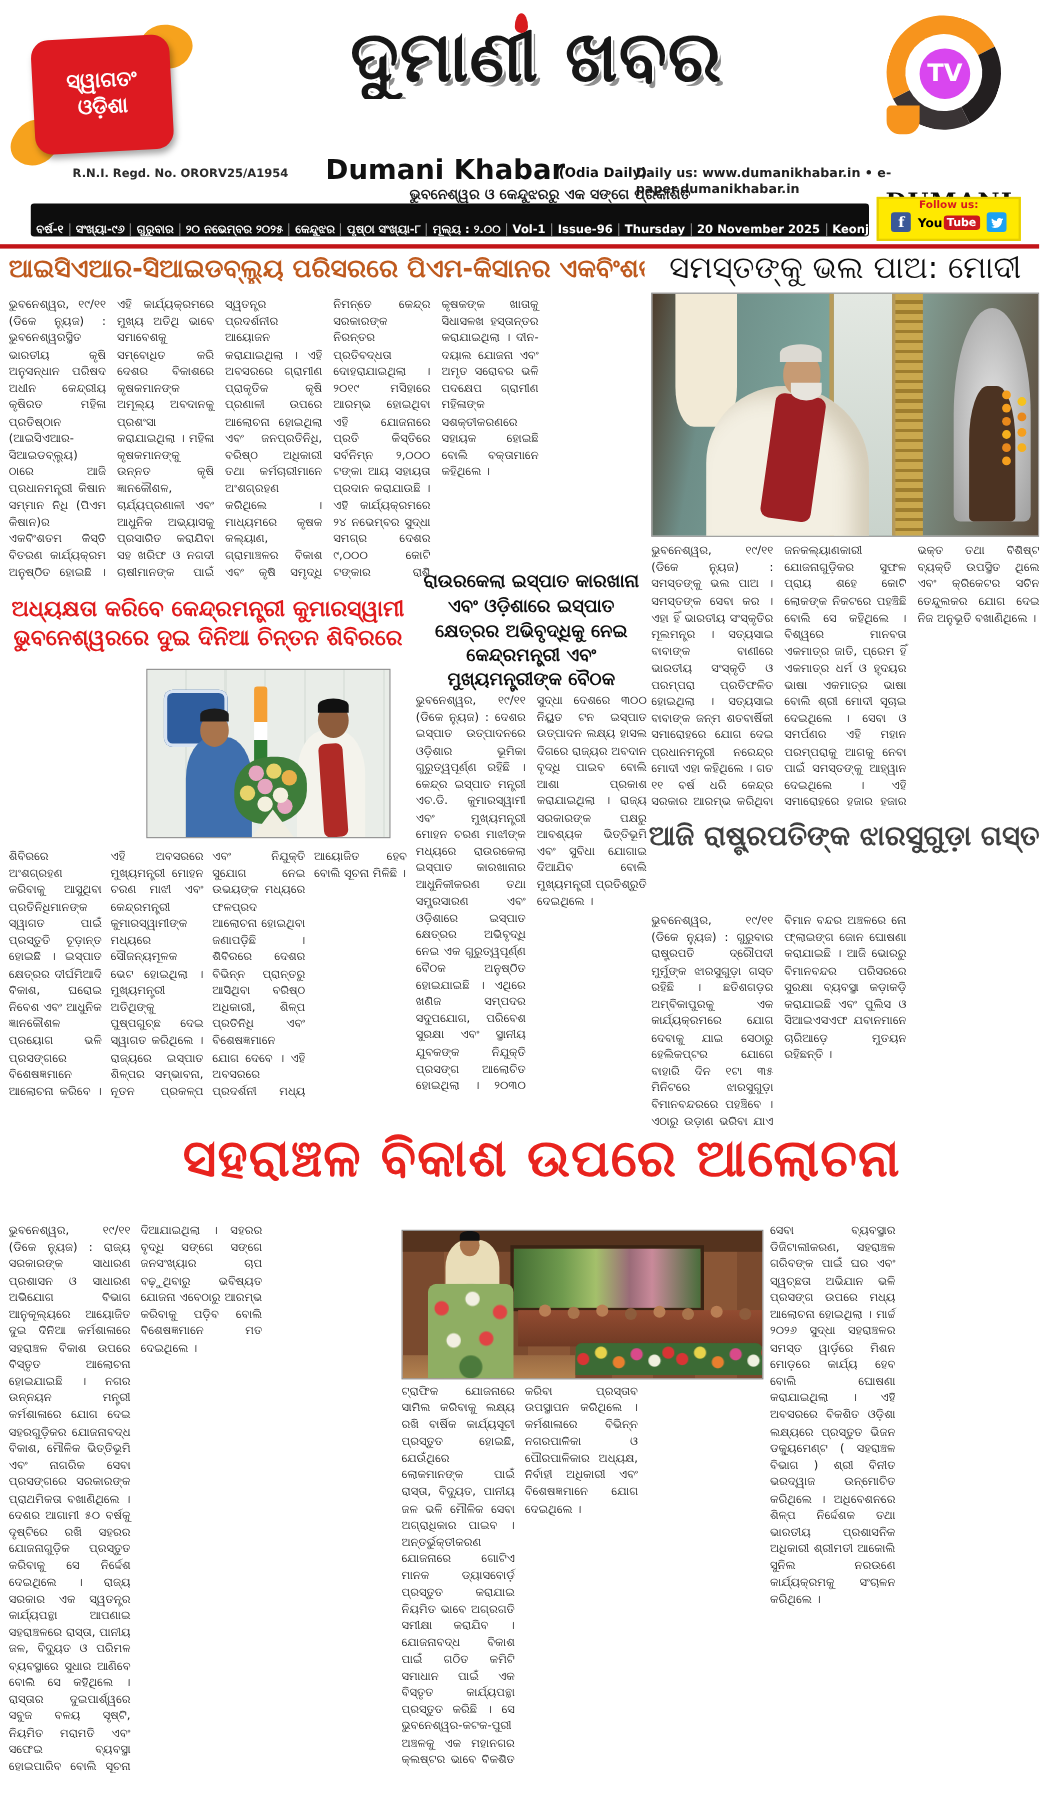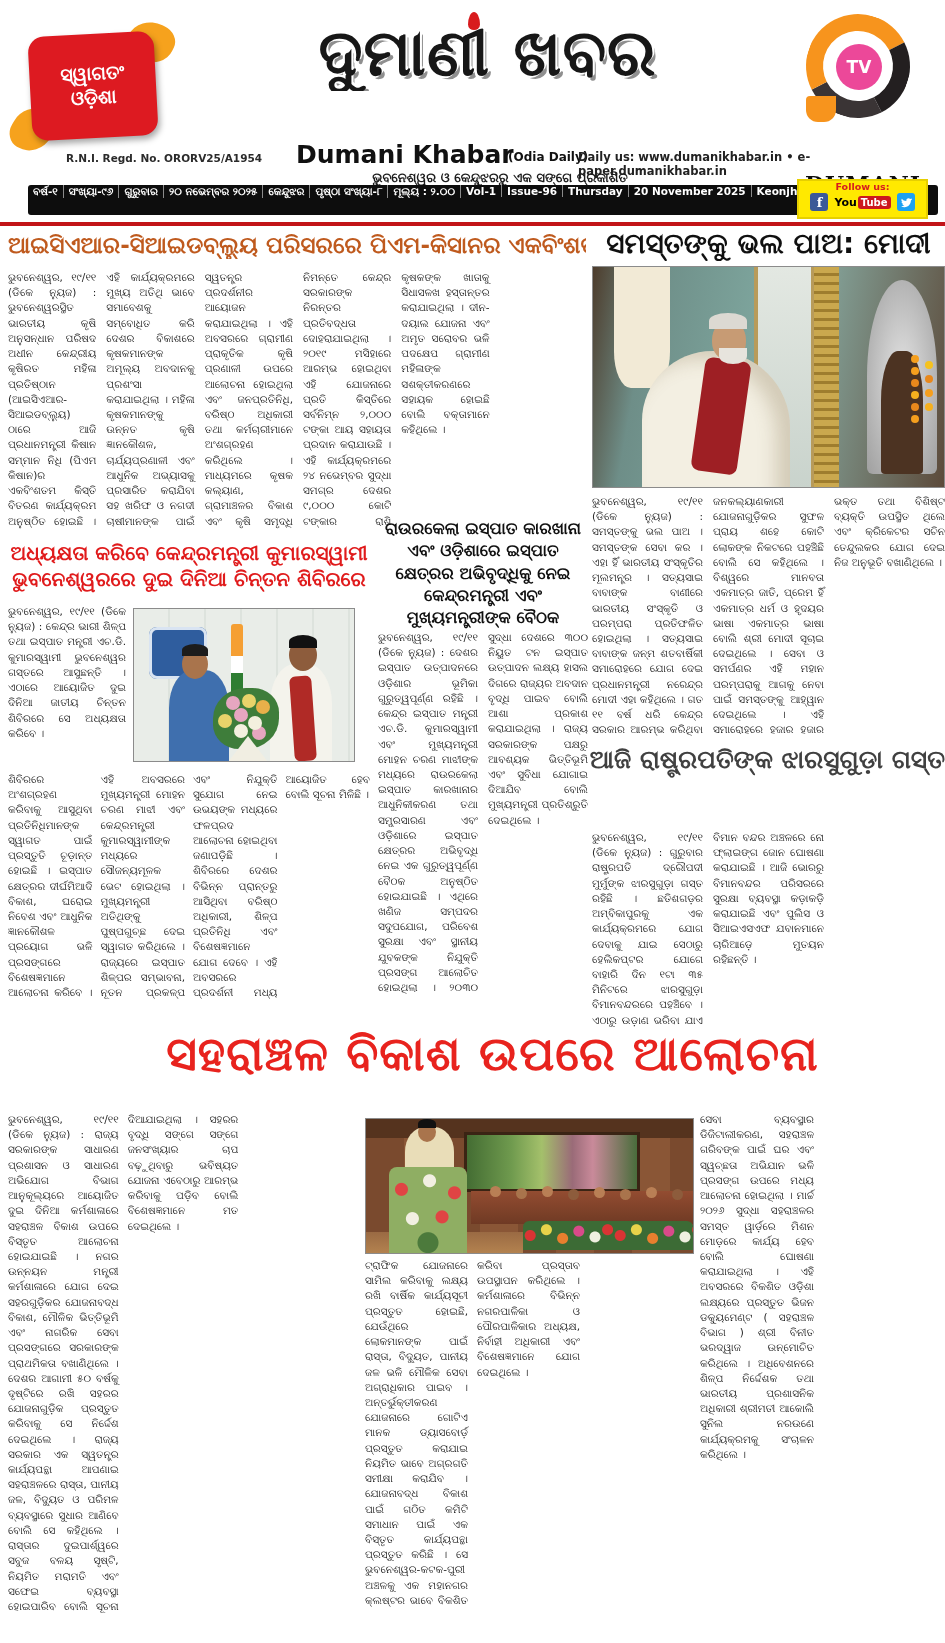--- a/index.html
+++ b/index.html
@@ -22,46 +22,46 @@
         border-radius:50% 50% 50% 50%/70% 70% 30% 30%;z-index:4;}
   .nameplate{left:296px;top:140px;font-size:25px;font-weight:bold;color:#111;}
   .dailytag{left:508px;top:150px;font-size:12px;font-weight:bold;color:#111;text-align:right;}
   .visit{left:578px;top:150px;font-size:11.5px;font-weight:bold;color:#222;}
   .publine{left:300px;top:170px;width:400px;text-align:center;font-size:13px;font-weight:bold;color:#1b1b1b;}
   
   .tvring{left:806px;top:14px;width:104px;height:104px;border-radius:50%;
           border:17px solid #f7941d;border-right-color:#231f20;border-bottom-color:#3a3435;
           transform:rotate(18deg);box-sizing:border-box;background:#fff;}
   .tvtab{left:806px;top:96px;width:30px;height:26px;background:#f7941d;border-radius:4px 0 12px 12px;}
-  .tvcircle{left:836px;top:44px;width:46px;height:46px;border-radius:50%;background:#ec4899;
-            display:flex;align-items:center;justify-content:center;color:#fff;font-weight:bold;font-size:17px;}
+  .tvcircle{left:836px;top:44px;width:46px;height:46px;border-radius:50%;background:#d946ef;
+            display:flex;align-items:center;justify-content:center;color:#fff;font-weight:bold;font-size:22px;}
   .dumani{left:796px;top:140px;width:134px;text-align:center;font-family:"DejaVu Serif","Liberation Serif",serif;
           font-weight:bold;font-size:22px;letter-spacing:1px;color:#0d0d0d;margin-top:31px;}
   
-  .infobar{left:28px;top:185px;width:910px;height:30px;background:#0d0d0d;border-radius:3px;
-           display:flex;align-items:flex-start;color:#fff;font-size:10.5px;font-weight:bold;
+  .infobar{left:28px;top:185px;width:762px;height:30px;background:#0d0d0d;border-radius:3px;
+           display:flex;align-items:flex-end;color:#fff;font-size:10.5px;font-weight:bold;
            overflow:hidden;white-space:nowrap;}
   .seg{padding:0 5px;border-right:1px solid #8a8a8a;}
   .seg:last-child{border-right:none;}
   .social{left:797px;top:179px;width:131px;height:40px;background:#ffe900;border:2px solid #e6cf00;
           box-sizing:border-box;display:flex;flex-direction:column;align-items:center;}
   .follow{font-size:9.5px;font-weight:bold;color:#d81b1e;line-height:12px;}
   .icons{display:flex;align-items:center;gap:6px;}
   .fb{width:18px;height:18px;background:#3b5998;color:#fff;border-radius:3px;display:flex;
       align-items:center;justify-content:center;font-weight:bold;font-size:13px;font-family:"DejaVu Serif",serif;}
   .ytwrap{display:flex;align-items:center;gap:1px;}
   .yt-you{font-size:11px;font-weight:bold;color:#000;}
   .yt-tube{background:#cc181e;color:#fff;font-size:10px;font-weight:bold;border-radius:3px;padding:1px 3px;}
   .tw{width:18px;height:18px;background:#1da1f2;border-radius:3px;display:flex;align-items:center;justify-content:center;}
   .tw svg{width:12px;height:12px;}
   .redrule{left:0;top:222px;width:945px;height:4px;background:#c21418;}
   
   .h-orange{left:8px;top:232px;width:578px;font-size:23px;font-weight:bold;color:#bf5a1e;
             white-space:nowrap;overflow:hidden;}
-  .h-modi{left:592px;top:227px;width:353px;text-align:center;font-size:28px;font-weight:bold;color:#101010;
+  .h-modi{left:592px;top:227px;width:353px;text-align:center;font-size:28px;font-weight:normal;color:#101010;
           white-space:nowrap;overflow:hidden;}
   .bodytxt{font-size:10.5px;line-height:1.45;text-align:justify;color:#1e1e1e;overflow:hidden;column-fill:auto;}
   .b-art1{left:8px;top:270px;width:580px;height:266px;column-count:6;column-gap:10px;}
   .h-red2{left:8px;top:540px;width:362px;text-align:center;font-size:20px;font-weight:bold;color:#e01b1c;line-height:1.3;}
   .b-kum-side{left:8px;top:604px;width:118px;height:162px;column-count:1;}
   .b-kum-below{left:8px;top:772px;width:362px;height:238px;column-count:4;column-gap:8px;}
   .h-steel{left:378px;top:518px;width:210px;text-align:center;font-size:16.5px;font-weight:bold;color:#101010;line-height:1.35;}
   .b-steel{left:378px;top:630px;width:210px;height:380px;column-count:2;column-gap:10px;}
   .b-modi{left:592px;top:494px;width:353px;height:246px;column-count:3;column-gap:10px;}
   .h-president{left:578px;top:744px;width:367px;text-align:right;font-size:25px;font-weight:bold;color:#404040;line-height:1.3;}
@@ -219,21 +219,20 @@
     <div class="m-head"></div>
     <div class="m-hair"></div>
     <div class="m-beard"></div>
   </div>
   <div class="abs bodytxt b-modi">ଭୁବନେଶ୍ୱର, ୧୯/୧୧ (ଡିକେ ନ୍ୟୁଜ) : ସମସ୍ତଙ୍କୁ ଭଲ ପାଅ । ସମସ୍ତଙ୍କ ସେବା କର । ଏହା ହିଁ ଭାରତୀୟ ସଂସ୍କୃତିର ମୂଲମନ୍ତ୍ର । ସତ୍ୟସାଇ ବାବାଙ୍କ ବାଣୀରେ ଭାରତୀୟ ସଂସ୍କୃତି ଓ ପରମ୍ପରା ପ୍ରତିଫଳିତ ହୋଇଥିଲା । ସତ୍ୟସାଇ ବାବାଙ୍କ ଜନ୍ମ ଶତବାର୍ଷିକୀ ସମାରୋହରେ ଯୋଗ ଦେଇ ପ୍ରଧାନମନ୍ତ୍ରୀ ନରେନ୍ଦ୍ର ମୋଦୀ ଏହା କହିଥିଲେ । ଗତ ୧୧ ବର୍ଷ ଧରି କେନ୍ଦ୍ର ସରକାର ଆରମ୍ଭ କରିଥିବା ଜନକଲ୍ୟାଣକାରୀ ଯୋଜନାଗୁଡ଼ିକର ସୁଫଳ ପ୍ରାୟ ଶହେ କୋଟି ଲୋକଙ୍କ ନିକଟରେ ପହଞ୍ଚିଛି ବୋଲି ସେ କହିଥିଲେ । ବିଶ୍ୱରେ ମାନବତା ଏକମାତ୍ର ଜାତି, ପ୍ରେମ ହିଁ ଏକମାତ୍ର ଧର୍ମ ଓ ହୃଦୟର ଭାଷା ଏକମାତ୍ର ଭାଷା ବୋଲି ଶ୍ରୀ ମୋଦୀ ସୂଚାଇ ଦେଇଥିଲେ । ସେବା ଓ ସମର୍ପଣର ଏହି ମହାନ ପରମ୍ପରାକୁ ଆଗକୁ ନେବା ପାଇଁ ସମସ୍ତଙ୍କୁ ଆହ୍ୱାନ ଦେଇଥିଲେ । ଏହି ସମାରୋହରେ ହଜାର ହଜାର ଭକ୍ତ ତଥା ବିଶିଷ୍ଟ ବ୍ୟକ୍ତି ଉପସ୍ଥିତ ଥିଲେ ଏବଂ କ୍ରିକେଟର ସଚିନ ତେନ୍ଦୁଲକର ଯୋଗ ଦେଇ ନିଜ ଅନୁଭୂତି ବଖାଣିଥିଲେ ।</div>
 
   <div class="abs h-red2">
     <div>ଅଧ୍ୟକ୍ଷତା କରିବେ କେନ୍ଦ୍ରମନ୍ତ୍ରୀ କୁମାରସ୍ୱାମୀ</div>
     <div>ଭୁବନେଶ୍ୱରରେ ଦୁଇ ଦିନିଆ ଚିନ୍ତନ ଶିବିରରେ</div>
   </div>
-  <div class="abs bodytxt b-kum-side">ଭୁବନେଶ୍ୱର, ୧୯/୧୧ (ଡିକେ ନ୍ୟୁଜ) : କେନ୍ଦ୍ର ଭାରୀ ଶିଳ୍ପ ତଥା ଇସ୍ପାତ ମନ୍ତ୍ରୀ ଏଚ.ଡି. କୁମାରସ୍ୱାମୀ ଭୁବନେଶ୍ୱର ଗସ୍ତରେ ଆସୁଛନ୍ତି । ଏଠାରେ ଆୟୋଜିତ ଦୁଇ ଦିନିଆ ଜାତୀୟ ଚିନ୍ତନ ଶିବିରରେ ସେ ଅଧ୍ୟକ୍ଷତା କରିବେ ।</div>
   <div class="abs photo ph-kum">
     <div class="k-plaque"></div>
     <div class="k-flag"></div>
     <div class="k-man1"></div>
     <div class="k-head1"></div>
     <div class="k-hair1"></div>
     <div class="k-man2"></div>
     <div class="k-scarf2"></div>
     <div class="k-head2"></div>
     <div class="k-hair2"></div>

